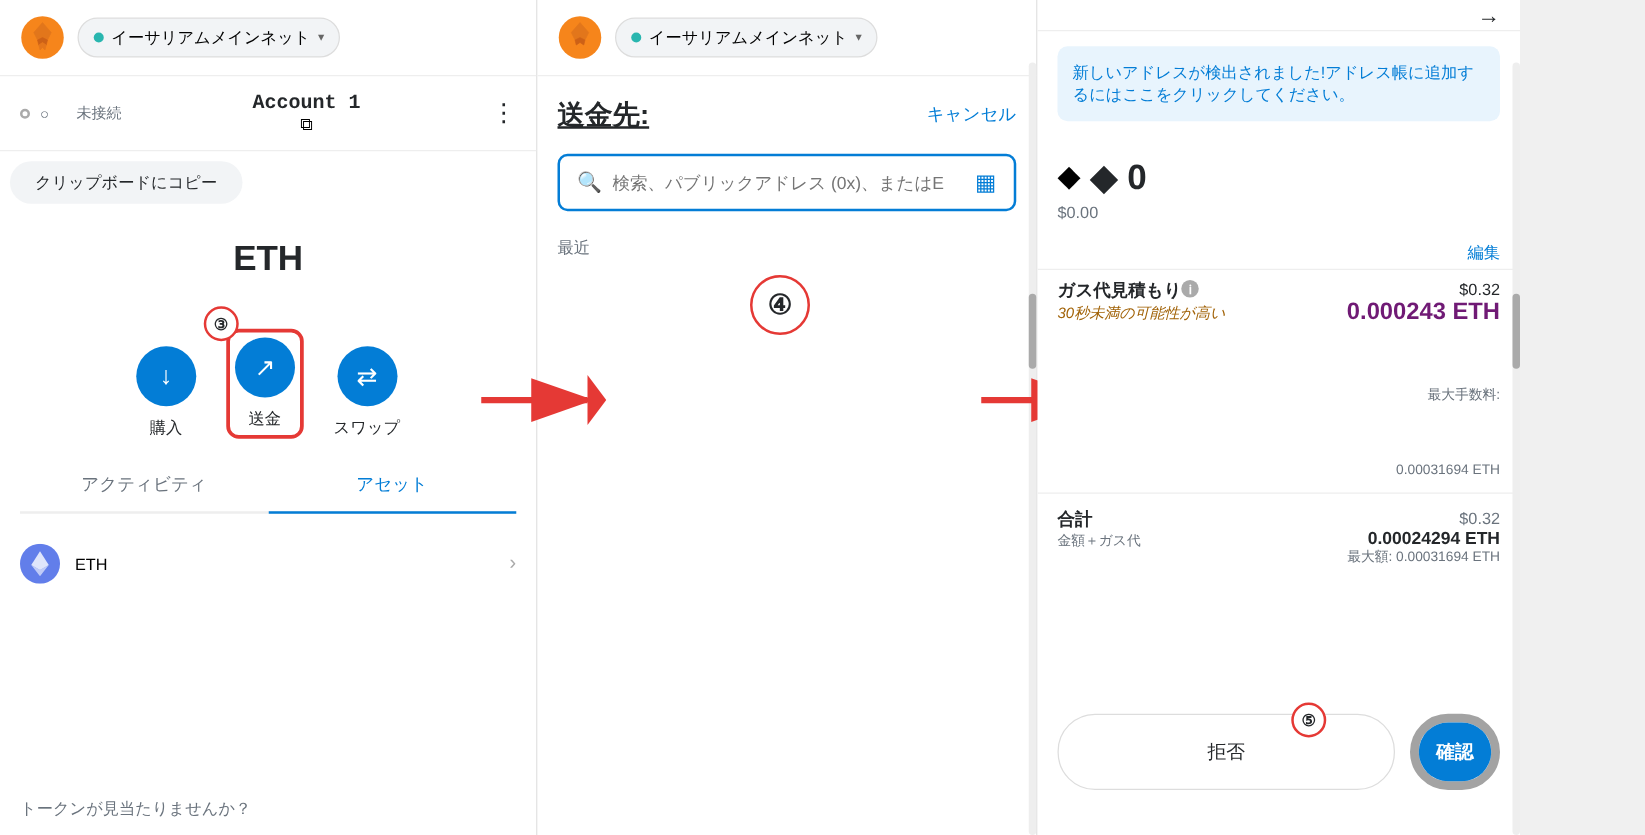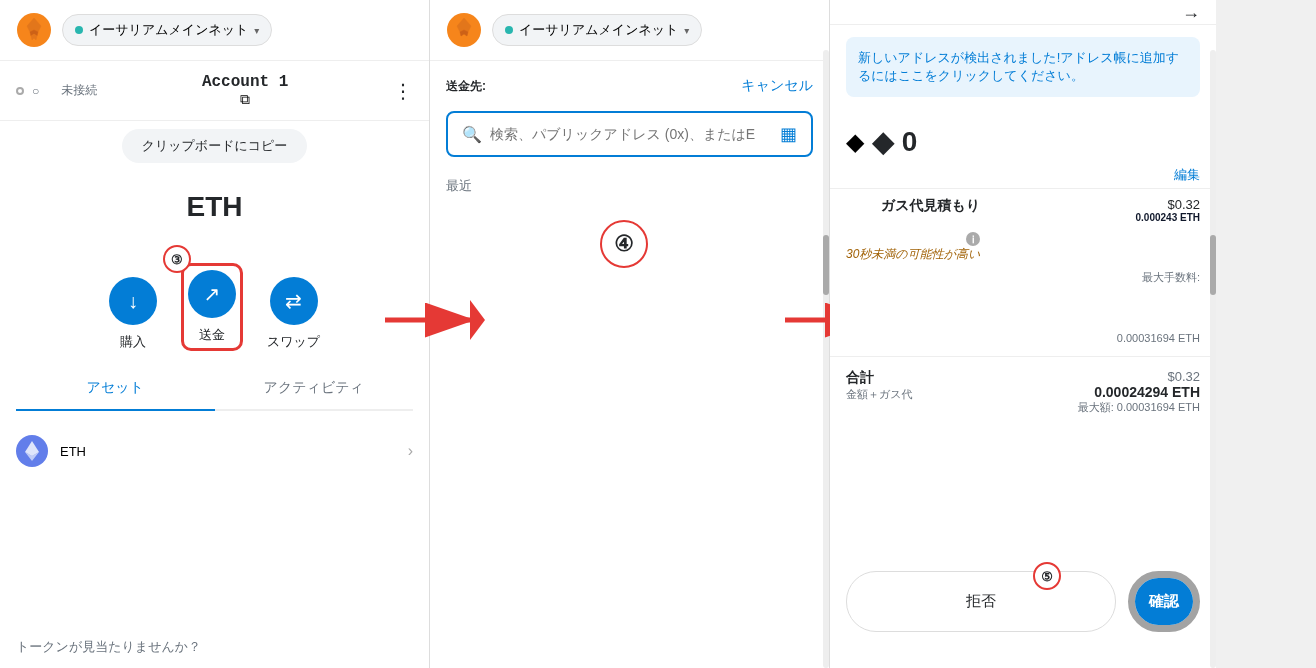--- a/index.html
+++ b/index.html
@@ -90,21 +90,21 @@
       font-family: Liberation Mono, monospace;
     }
 
     .account-status {
       font-size: 12px;
       color: #6a737d;
     }
 
     .copy-section {
       display: flex;
-      justify-content: center;
+      justify-content: flex-start;
       padding: 8px;
     }
 
     .copy-button {
       background: #f2f4f6;
       border: none;
       border-radius: 20px;
       padding: 8px 20px;
       font-size: 13px;
       cursor: pointer;
@@ -251,23 +251,24 @@
     }
 
     .send-to-row {
       display: flex;
       justify-content: space-between;
       align-items: center;
       padding: 16px 16px 8px;
     }
 
     .send-to-label {
-      font-size: 12px;
+      font-size: 22px;
       font-weight: 600;
       color: #24272a;
+      text-decoration: underline;
     }
 
     .cancel-link {
       color: #037dd6;
       font-size: 14px;
       cursor: pointer;
     }
 
     .search-box {
       margin: 8px 16px;
@@ -403,23 +404,22 @@
       justify-content: space-between;
       align-items: flex-start;
       margin-bottom: 4px;
     }
 
     .gas-label {
       font-size: 14px;
       font-weight: 600;
       color: #24272a;
       display: flex;
-      align-items: flex-end;
-      gap: 17px;
-      flex-direction: column;
+      align-items: flex-start;
+      gap: 0;
     }
 
     .info-icon {
       width: 14px;
       height: 14px;
       border-radius: 50%;
       background: #aaa;
       color: white;
       font-size: 10px;
       display: flex;
@@ -430,23 +430,23 @@
     .gas-values {
       text-align: right;
     }
 
     .gas-usd {
       font-size: 13px;
       color: #24272a;
     }
 
     .gas-eth {
-      font-size: 10px;
+      font-size: 19px;
       font-weight: 600;
-      color: #0f172a;
+      color: #701a75;
     }
 
     .gas-warning {
       font-size: 12px;
       color: #a16207;
       font-style: italic;
     }
 
     .gas-sub {
       font-size: 11px;
@@ -631,22 +631,22 @@
       </div>
     </div>
 
     <button class="action-btn">
       <div class="action-icon blue">⇄</div>
       <span class="action-label">スワップ</span>
     </button>
   </div>
 
   <div class="tabs-section">
+    <div class="tab">アクティビティ</div>
     <div class="tab active">アセット</div>
-    <div class="tab">アクティビティ</div>
   </div>
 
   <div class="assets-section">
     <div class="asset-item">
       <svg width="32" height="32" viewBox="0 0 32 32">
         <circle cx="16" cy="16" r="16" fill="#627EEA"></circle>
         <polygon points="16,6 23,17 16,21 9,17" fill="white" opacity="0.8"></polygon>
         <polygon points="16,21 23,17 16,26 9,17" fill="white" opacity="0.6"></polygon>
       </svg>
       <span style="font-size:13px;">ETH</span>
@@ -721,20 +721,21 @@
   <div class="panel-3-header">
     <span class="forward-icon">→</span>
   </div>
 
   <div class="notification-box">新しいアドレスが検出されました!アドレス帳に追加するにはここをクリックしてください。</div>
 
   <div class="eth-amount-section">
     <span class="eth-diamond">◆</span>
     <span class="eth-zero">◆ <span>0</span></span>
   </div>
+  <div class="usd-amount">$0.00</div>
 
   <div class="edit-link">編集</div>
 
   <div class="gas-section">
     <div class="gas-row">
       <div>
         <div class="gas-label">
           <span>ガス代見積もり</span>
           <div class="info-icon">ℹ</div>
         </div>

